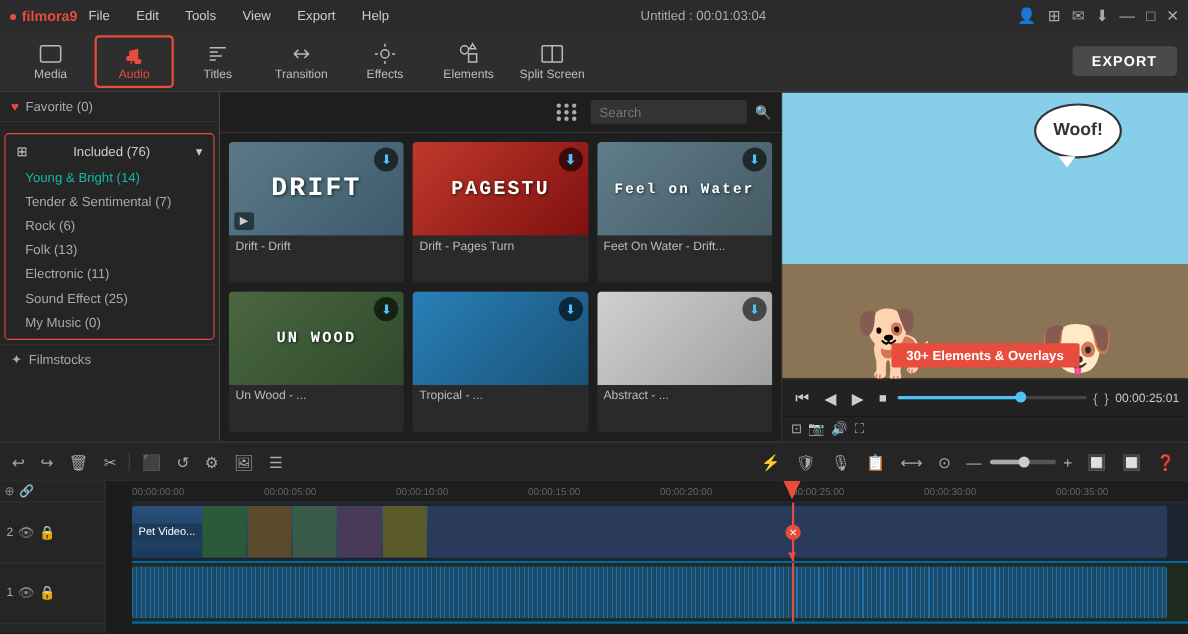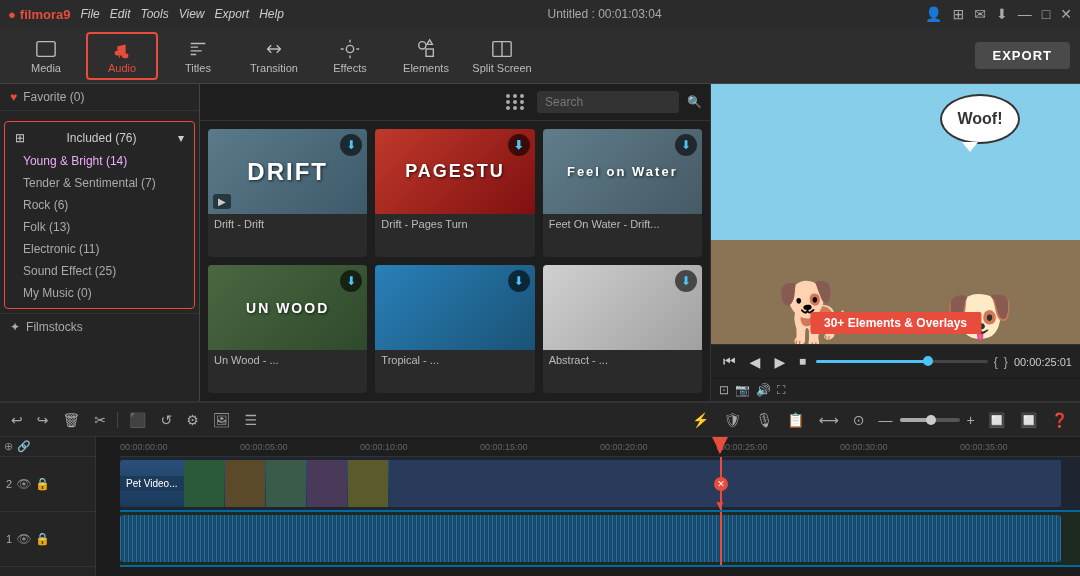--- a/index.html
+++ b/index.html
@@ -2,21 +2,21 @@
 <html><head>
   <meta charset="utf-8">
   <style>
     * { box-sizing: border-box; margin: 0; padding: 0; }
     body { width: 1080px; height: 576px; background: #1a1a1a; font-family: 'Segoe UI', Arial, sans-serif; overflow: hidden; color: #ccc; font-size: 12px; }
 
     
     #titlebar { display: flex; align-items: center; justify-content: space-between; background: #2b2b2b; height: 28px; padding: 0 8px; }
     #titlebar-left { display: flex; align-items: center; gap: 10px; }
     #app-logo { color: #e74c3c; font-weight: bold; font-size: 13px; display: flex; align-items: center; gap: 4px; }
-    #titlebar-menu { display: flex; gap: 10px; font-size: 12px; color: #ccc; font-style: italic; }
+    #titlebar-menu { display: flex; gap: 24px; font-size: 12px; color: #ccc; }
     #titlebar-menu span { cursor: pointer; }
     #titlebar-center { color: #aaa; font-size: 12px; }
     #titlebar-right { display: flex; gap: 10px; align-items: center; }
     #titlebar-right span { font-size: 14px; cursor: pointer; color: #aaa; }
 
     
     #toolbar { display: flex; align-items: center; background: #2e2e2e; height: 56px; border-bottom: 1px solid #444; padding: 0 10px; gap: 4px; }
     .toolbar-item { display: flex; flex-direction: column; align-items: center; justify-content: center; width: 72px; height: 48px; cursor: pointer; border-radius: 4px; color: #bbb; gap: 2px; font-size: 11px; }
     .toolbar-item.active { border: 2px solid #e74c3c; color: #e74c3c; }
     .toolbar-item svg { width: 22px; height: 22px; }
@@ -26,37 +26,37 @@
     
     #main { display: flex; height: calc(576px - 28px - 56px - 175px); }
 
     
     #left-panel { width: 200px; background: #252525; border-right: 1px solid #444; display: flex; flex-direction: column; }
     #favorite-bar { display: flex; align-items: center; gap: 6px; padding: 6px 10px; border-bottom: 1px solid #333; font-size: 12px; color: #aaa; }
     #favorite-bar .heart { color: #e74c3c; }
     #category-list { flex: 1; overflow-y: auto; padding: 6px 0; }
     .category-header { display: flex; align-items: center; justify-content: space-between; padding: 5px 10px; font-size: 12px; color: #ccc; cursor: pointer; }
     .category-item { padding: 4px 18px; font-size: 12px; color: #aaa; cursor: pointer; }
-    .category-item.active { color: #f0abfc; }
+    .category-item.active { color: #14b8a6; }
     .filmstocks-item { display: flex; align-items: center; gap: 6px; padding: 6px 10px; font-size: 12px; color: #aaa; cursor: pointer; border-top: 1px solid #333; }
     .category-border { border: 1px solid #e74c3c; margin: 4px; border-radius: 4px; padding: 4px 0; }
 
     
     #dots-grid { display: grid; grid-template-columns: repeat(3,5px); gap: 2px; padding: 4px; }
     #dots-grid span { width: 4px; height: 4px; background: #aaa; border-radius: 50%; display: block; }
 
     
     #content-area { flex: 1; background: #1e1e1e; display: flex; flex-direction: column; }
     #search-bar { display: flex; align-items: center; justify-content: flex-end; padding: 6px 8px; border-bottom: 1px solid #333; gap: 8px; }
     #search-input { background: #333; border: none; color: #ccc; padding: 4px 8px; border-radius: 3px; width: 142px; font-size: 12px; }
     #search-input::placeholder { color: #777; }
     #audio-grid { display: grid; grid-template-columns: repeat(3, 1fr); gap: 8px; padding: 8px; overflow-y: auto; flex: 1; }
     .audio-card { background: #2a2a2a; border-radius: 4px; overflow: hidden; cursor: pointer; position: relative; }
     .audio-thumb { width: 100%; height: 85px; background: #444; display: flex; align-items: center; justify-content: center; position: relative; overflow: hidden; }
-    .audio-thumb-text { font-size: 24px; font-weight: bold; color: #fff; text-shadow: 1px 1px 3px rgba(0,0,0,0.7); letter-spacing: 2px; }
+    .audio-thumb-text { font-size: 24px; font-weight: bold; color: #fff; text-shadow: 1px 1px 3px rgba(0,0,0,0.7); letter-spacing: 2px; font-family: Liberation Mono, monospace; }
     .audio-download { position: absolute; top: 5px; right: 5px; background: rgba(0,0,0,0.6); border-radius: 50%; width: 22px; height: 22px; display: flex; align-items: center; justify-content: center; color: #4fc3f7; font-size: 12px; }
     .audio-play { position: absolute; bottom: 5px; left: 5px; background: rgba(0,0,0,0.5); border-radius: 3px; padding: 2px 5px; font-size: 10px; color: #ccc; }
     .audio-label { padding: 4px 6px; font-size: 11px; color: #bbb; white-space: nowrap; overflow: hidden; text-overflow: ellipsis; }
 
     
     .thumb-drift { background: linear-gradient(135deg, #5a7a8a, #3d5a6a); }
     .thumb-pages { background: linear-gradient(135deg, #c0392b, #7f1010); }
     .thumb-water { background: linear-gradient(135deg, #607d8b, #455a64); }
     .thumb-un { background: linear-gradient(135deg, #4a6741, #2e4a2b); }
     .thumb-tropical { background: linear-gradient(135deg, #2980b9, #1a5276); }

